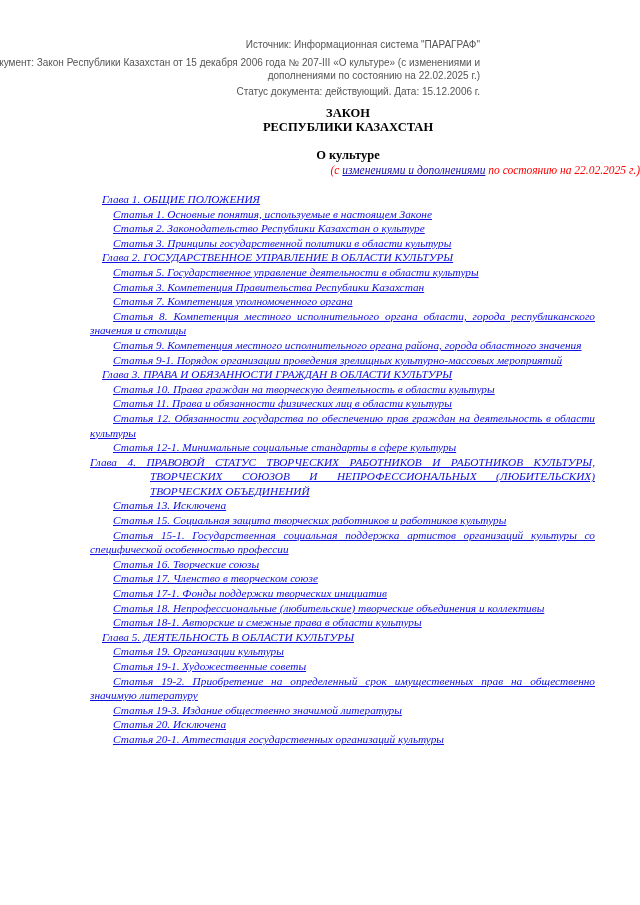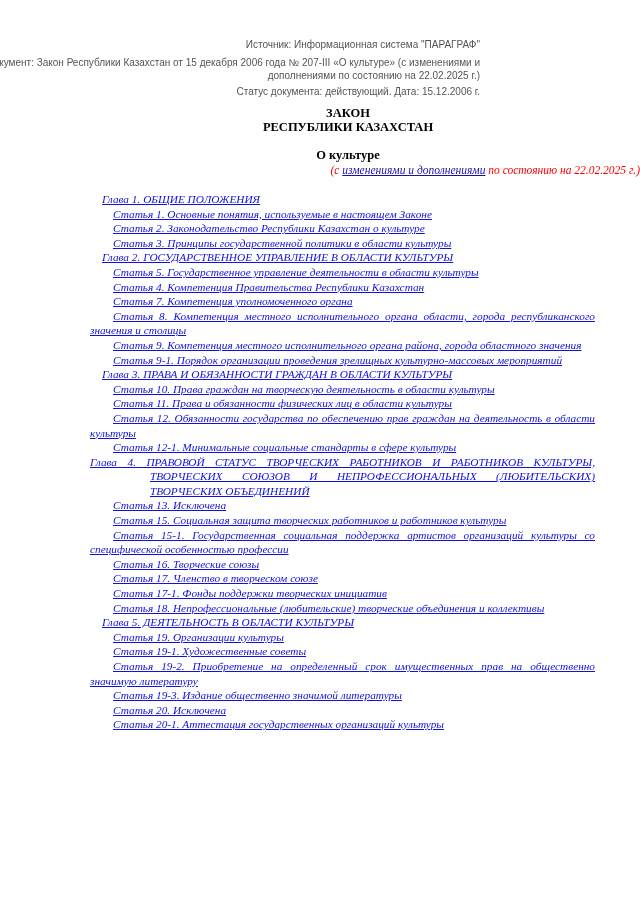--- a/index.html
+++ b/index.html
@@ -42,38 +42,39 @@
     <span>(с </span><a href="#">изменениями и дополнениями</a><span> по состоянию на 22.02.2025 г.)</span>
   </div>
 
   <div class="toc" id="toc">
       <div class="item chapter"><a href="#">Глава 1. ОБЩИЕ ПОЛОЖЕНИЯ</a></div>
       <div class="item article"><a href="#">Статья 1. Основные понятия, используемые в настоящем Законе</a></div>
       <div class="item article"><a href="#">Статья 2. Законодательство Республики Казахстан о культуре</a></div>
       <div class="item article"><a href="#">Статья 3. Принципы государственной политики в области культуры</a></div>
       <div class="item chapter"><a href="#">Глава 2. ГОСУДАРСТВЕННОЕ УПРАВЛЕНИЕ В ОБЛАСТИ КУЛЬТУРЫ</a></div>
       <div class="item article"><a href="#">Статья 5. Государственное управление деятельности в области культуры</a></div>
-      <div class="item article"><a href="#">Статья 4. Компетенция Правительства Республики Казахстан</a></div>
+      <div class="item article"><a href="#">Статья 3. Компетенция Правительства Республики Казахстан</a></div>
       <div class="item article"><a href="#">Статья 7. Компетенция уполномоченного органа</a></div>
       <div class="item article"><a href="#">Статья 8. Компетенция местного исполнительного органа области, города республиканского значения и столицы</a></div>
       <div class="item article"><a href="#">Статья 9. Компетенция местного исполнительного органа района, города областного значения</a></div>
       <div class="item article"><a href="#">Статья 9-1. Порядок организации проведения зрелищных культурно-массовых мероприятий</a></div>
       <div class="item chapter"><a href="#">Глава 3. ПРАВА И ОБЯЗАННОСТИ ГРАЖДАН В ОБЛАСТИ КУЛЬТУРЫ</a></div>
       <div class="item article"><a href="#">Статья 10. Права граждан на творческую деятельность в области культуры</a></div>
       <div class="item article"><a href="#">Статья 11. Права и обязанности физических лиц в области культуры</a></div>
       <div class="item article"><a href="#">Статья 12. Обязанности государства по обеспечению прав граждан на деятельность в области культуры</a></div>
       <div class="item article"><a href="#">Статья 12-1. Минимальные социальные стандарты в сфере культуры</a></div>
       <div class="item chapter-hang"><a href="#">Глава 4. ПРАВОВОЙ СТАТУС ТВОРЧЕСКИХ РАБОТНИКОВ И РАБОТНИКОВ КУЛЬТУРЫ, ТВОРЧЕСКИХ СОЮЗОВ И НЕПРОФЕССИОНАЛЬНЫХ (ЛЮБИТЕЛЬСКИХ) ТВОРЧЕСКИХ ОБЪЕДИНЕНИЙ</a></div>
       <div class="item article"><a href="#">Статья 13. Исключена</a></div>
       <div class="item article"><a href="#">Статья 15. Социальная защита творческих работников и работников культуры</a></div>
       <div class="item article"><a href="#">Статья 15-1. Государственная социальная поддержка артистов организаций культуры со специфической особенностью профессии</a></div>
       <div class="item article"><a href="#">Статья 16. Творческие союзы</a></div>
       <div class="item article"><a href="#">Статья 17. Членство в творческом союзе</a></div>
       <div class="item article"><a href="#">Статья 17-1. Фонды поддержки творческих инициатив</a></div>
       <div class="item article"><a href="#">Статья 18. Непрофессиональные (любительские) творческие объединения и коллективы</a></div>
+      <div class="item article"><a href="#">Статья 18-1. Авторские и смежные права в области культуры</a></div>
       <div class="item chapter"><a href="#">Глава 5. ДЕЯТЕЛЬНОСТЬ В ОБЛАСТИ КУЛЬТУРЫ</a></div>
       <div class="item article"><a href="#">Статья 19. Организации культуры</a></div>
       <div class="item article"><a href="#">Статья 19-1. Художественные советы</a></div>
       <div class="item article"><a href="#">Статья 19-2. Приобретение на определенный срок имущественных прав на общественно значимую литературу</a></div>
       <div class="item article"><a href="#">Статья 19-3. Издание общественно значимой литературы</a></div>
       <div class="item article"><a href="#">Статья 20. Исключена</a></div>
       <div class="item article"><a href="#">Статья 20-1. Аттестация государственных организаций культуры</a></div>
     </div>
 </div>
 

